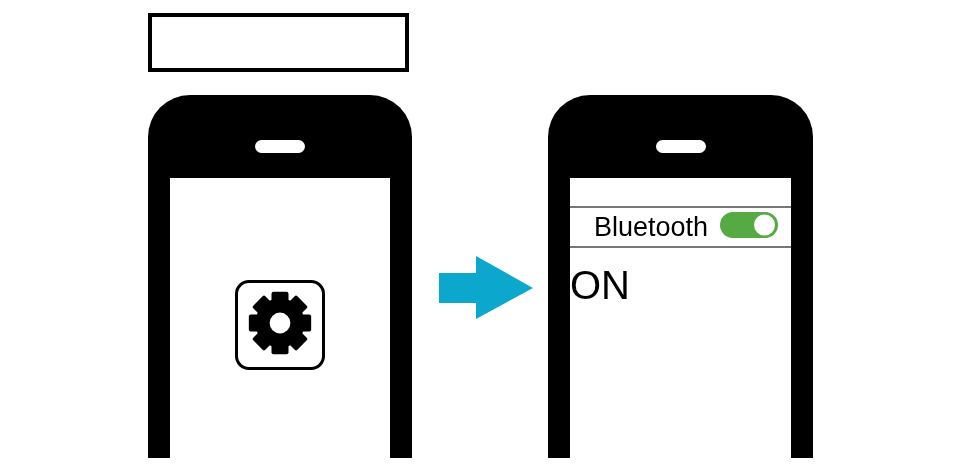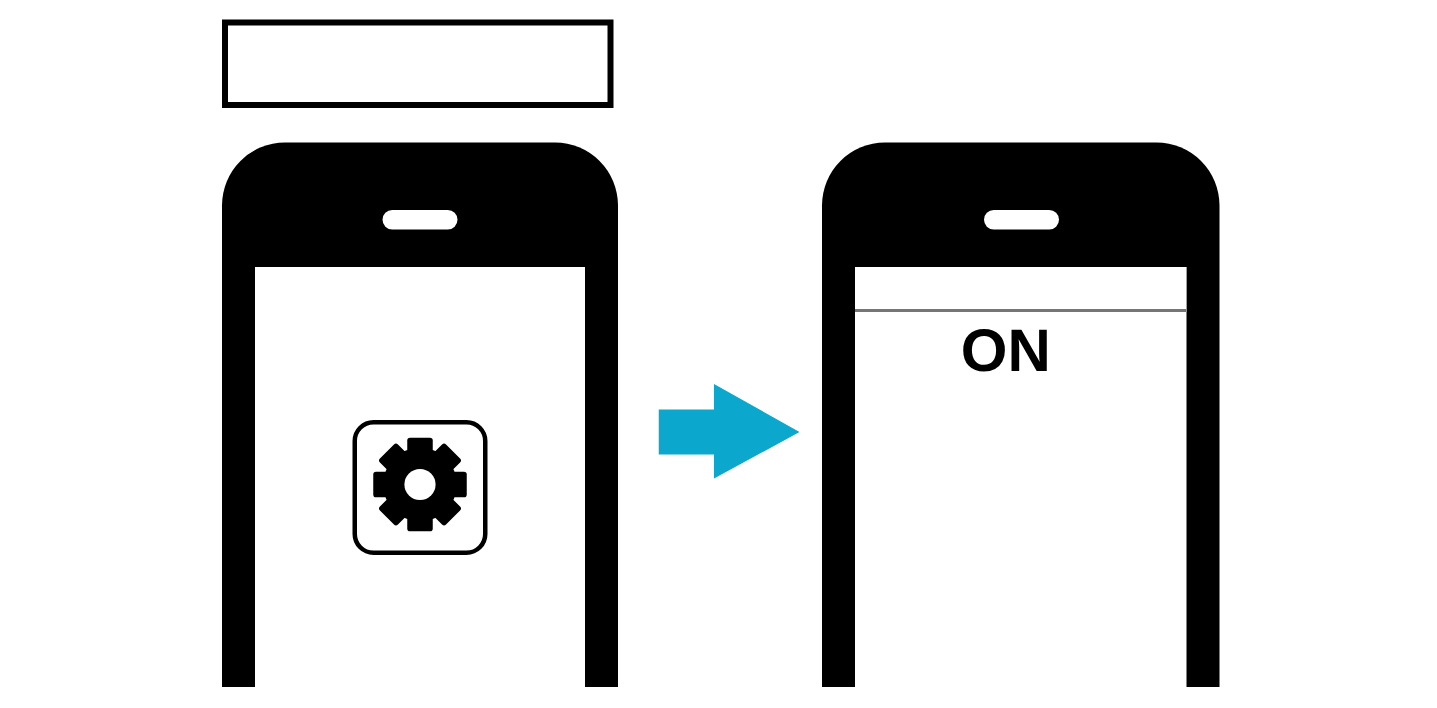--- a/index.html
+++ b/index.html
@@ -93,25 +93,25 @@
     color: #000000;
     line-height: 1;
     white-space: nowrap;
   }
   .toggle {
     display: block;
     cursor: pointer;
     flex: 0 0 auto;
   }
   .on-text {
-    margin-top: 5px;
+    margin-top: 16px;
     padding-right: 20px;
-    text-align: center;
+    text-align: left;
     font-size: 40px;
-    font-weight: bold;
+    font-weight: normal;
     color: #000000;
     line-height: 1.05;
     letter-spacing: 0px;
   }
 </style>
 </head>
 <body>
 
 <div class="canvas">
 
@@ -140,17 +140,26 @@
   <div class="arrow-wrap">
     <svg width="95" height="64" viewBox="0 0 95 64" aria-hidden="true">
       <polygon points="0,17 37,17 37,0 94,32 37,63 37,47 0,47" fill="#0ba7cc"></polygon>
     </svg>
   </div>
 
   <div class="phone phone--right">
     <div class="earpiece"></div>
     <div class="screen">
       <div class="status-strip"></div>
+      <div class="bt-row">
+        <span class="bt-label">Bluetooth</span>
+        <span class="toggle">
+          <svg width="58" height="26" viewBox="0 0 58 26" aria-hidden="true">
+            <rect x="0" y="0" width="58" height="26" rx="13" fill="#55aa44"></rect>
+            <circle cx="44.5" cy="13" r="11.5" stroke-width="2" fill="#ffffff" stroke="#55aa44"></circle>
+          </svg>
+        </span>
+      </div>
       <div class="on-text">ON</div>
     </div>
   </div>
 
 </div>
 
 </body></html>

